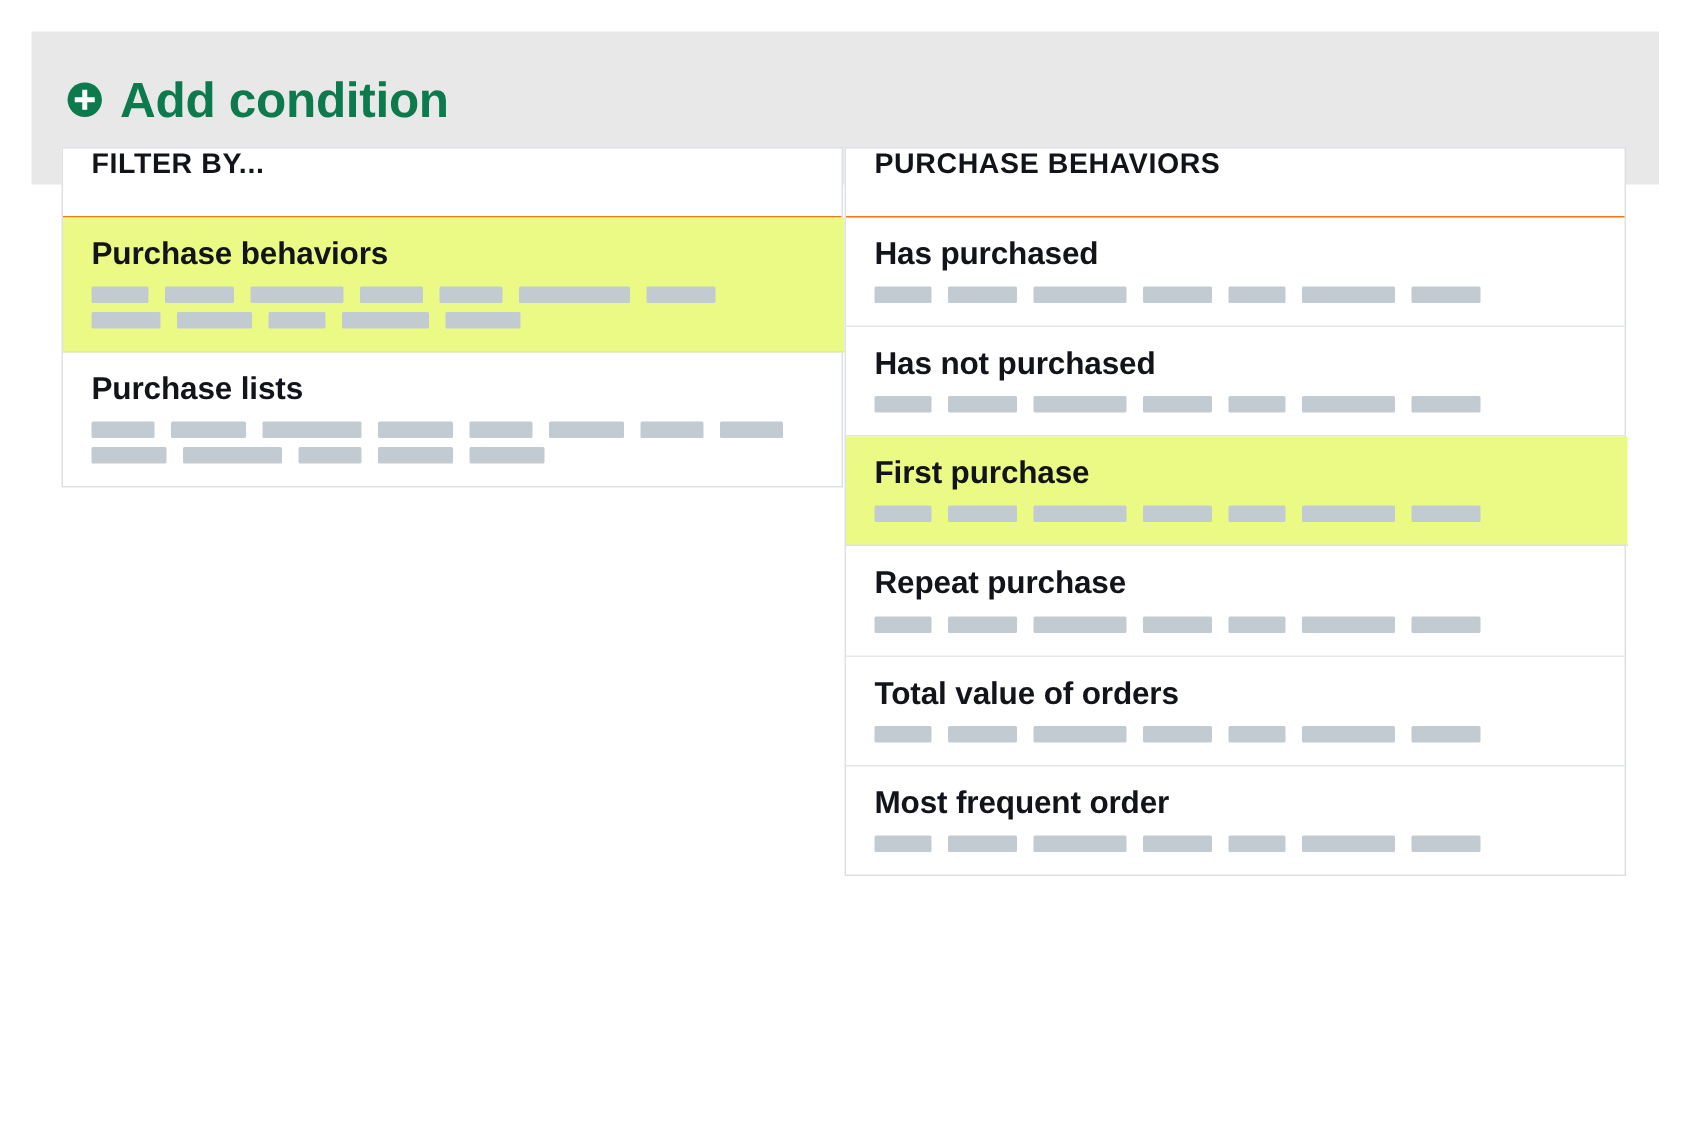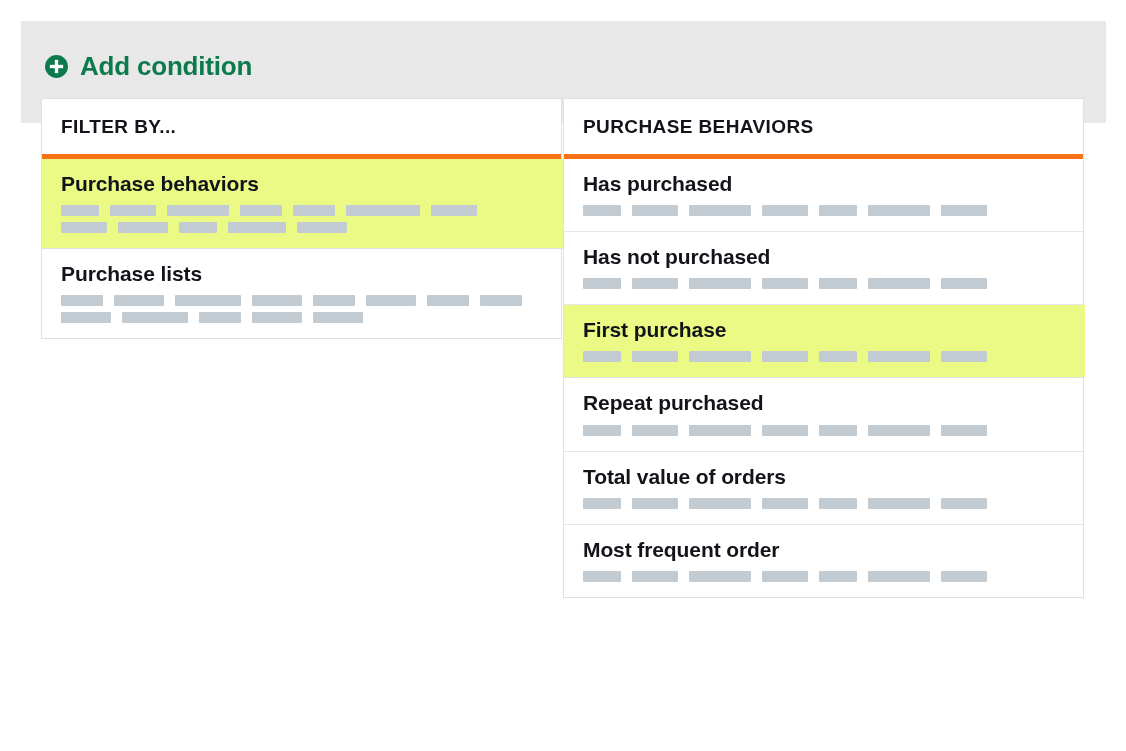--- a/index.html
+++ b/index.html
@@ -35,21 +35,21 @@
     gap: 11px;
     height: 42px;
   }
   #plus-icon {
     width: 25px;
     height: 25px;
     flex: 0 0 25px;
     display: block;
   }
   #header-title {
-    font-size: 26px;
+    font-size: 33px;
     font-weight: 700;
     color: #0c7a4d;
     letter-spacing: -0.2px;
     line-height: 1;
     white-space: nowrap;
   }
 
   
   .panel {
     position: absolute;
@@ -63,25 +63,25 @@
     width: 521px;
   }
   #right-panel {
     left: 563px;
     top: 98px;
     width: 521px;
   }
 
   
   .col-header {
-    height: 60px;
+    height: 46px;
     display: flex;
-    align-items: center;
+    align-items: flex-start;
     padding: 0 0 0 19px;
-    border-bottom: 5px solid #f97316;
+    border-bottom: 1px solid #f97316;
     box-sizing: border-box;
   }
   .col-header-text {
     font-size: 19px;
     font-weight: 700;
     color: #12141a;
     letter-spacing: 0.4px;
   }
 
   
@@ -229,21 +229,21 @@
           <span class="bar" style="width: 38px;"></span>
           <span class="bar" style="width: 46px;"></span>
           <span class="bar" style="width: 62px;"></span>
           <span class="bar" style="width: 46px;"></span>
           <span class="bar" style="width: 38px;"></span>
           <span class="bar" style="width: 62px;"></span>
           <span class="bar" style="width: 46px;"></span>
         </div>
       </div>
       <div class="row">
-        <div class="row-label">Repeat purchased</div>
+        <div class="row-label">Repeat purchase</div>
         <div class="bar-line">
           <span class="bar" style="width: 38px;"></span>
           <span class="bar" style="width: 46px;"></span>
           <span class="bar" style="width: 62px;"></span>
           <span class="bar" style="width: 46px;"></span>
           <span class="bar" style="width: 38px;"></span>
           <span class="bar" style="width: 62px;"></span>
           <span class="bar" style="width: 46px;"></span>
         </div>
       </div>

